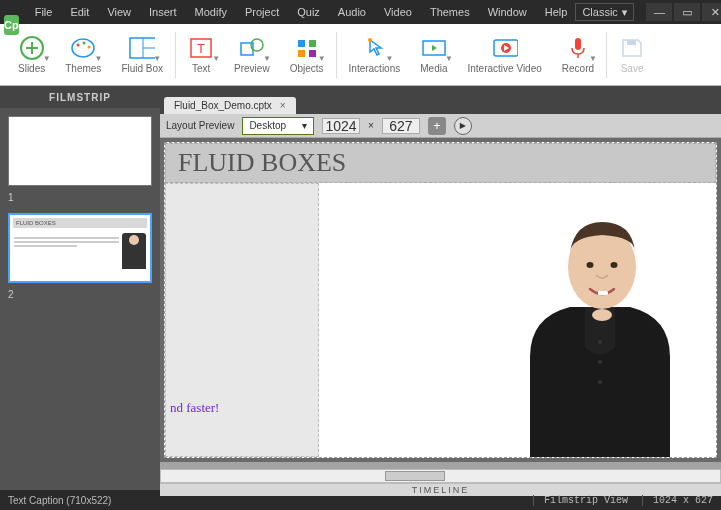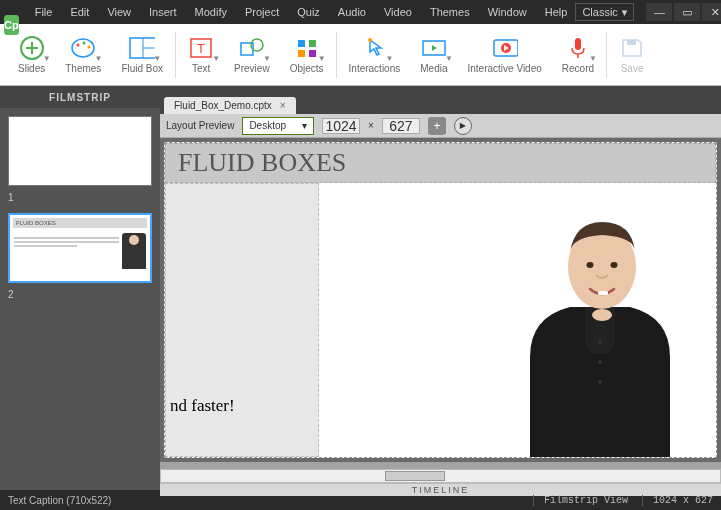--- a/index.html
+++ b/index.html
@@ -46,21 +46,21 @@
 .layout-select { background: #fff; border: 1px solid #4d7c0f; padding: 1px 6px; font-size: 10px; height: 18px; display: flex; align-items: center; gap: 16px; }
 .dim-input { background: #eee; border: 1px solid #aaa; width: 38px; text-align: center; font-size: 14px; height: 16px; display: flex; align-items: center; justify-content: center; }
 .sq-btn { width: 18px; height: 18px; background: #888; color: #fff; border-radius: 3px; display: flex; align-items: center; justify-content: center; font-size: 12px; cursor: pointer; }
 .play-circle { width: 18px; height: 18px; border: 1px solid #666; border-radius: 50%; display: flex; align-items: center; justify-content: center; font-size: 8px; background: #e0e0e0; cursor: pointer; }
 
 .canvas-area { flex: 1; background: #6a6a6a; position: relative; overflow: hidden; padding: 4px; }
 .canvas { background: #fff; width: 100%; height: 100%; position: relative; border: 1px dashed #999; overflow: hidden; }
 .canvas-header { background: #c8c8c8; padding: 4px 12px; font-family: Georgia, serif; font-size: 26px; color: #555; border: 1px dashed #aaa; }
 .canvas-body { display: flex; height: calc(100% - 40px); }
 .canvas-left { width: 28%; background: #e8e8e8; border: 1px dashed #bbb; position: relative; display:flex; align-items:flex-end; padding: 40px 4px;}
-.canvas-left-text { font-family: Georgia, serif; font-size: 17px; color: #000000; white-space: nowrap; }
+.canvas-left-text { font-family: Georgia, serif; font-size: 13px; color: #6d28d9; white-space: nowrap; }
 .canvas-right { flex: 1; background: #fff; position: relative; overflow: hidden; }
 .person-fig { position: absolute; right: 6px; bottom: 0; width: 220px; height: 260px; }
 
 .watermark { position: absolute; left: 50%; top: 50%; transform: translate(-90%,-50%); color: rgba(140,140,140,0.55); font-size: 26px; display: flex; flex-direction: column; align-items: center; pointer-events: none; gap: 2px; }
 .watermark .wm-logo { width: 52px; height: 52px; border: 4px solid rgba(140,140,140,0.5); border-radius: 10px; position: relative; }
 .watermark .wm-handle { position: absolute; top: -12px; left: 50%; transform: translateX(-50%); width: 22px; height: 14px; border: 4px solid rgba(140,140,140,0.5); border-bottom: none; border-radius: 8px 8px 0 0; }
 .watermark .wm-dot { position:absolute; left:50%; top:44%; transform:translate(-50%,-50%); width:10px; height:10px; background: rgba(140,140,140,0.5); border-radius: 50% 50% 50% 50% / 60% 60% 40% 40%; }
 .wm-text { display:flex; align-items: baseline; gap:2px;}
 .wm-chinese { font-size: 28px; font-weight: bold;}
 .wm-url { font-size: 16px; letter-spacing: 1px; }

